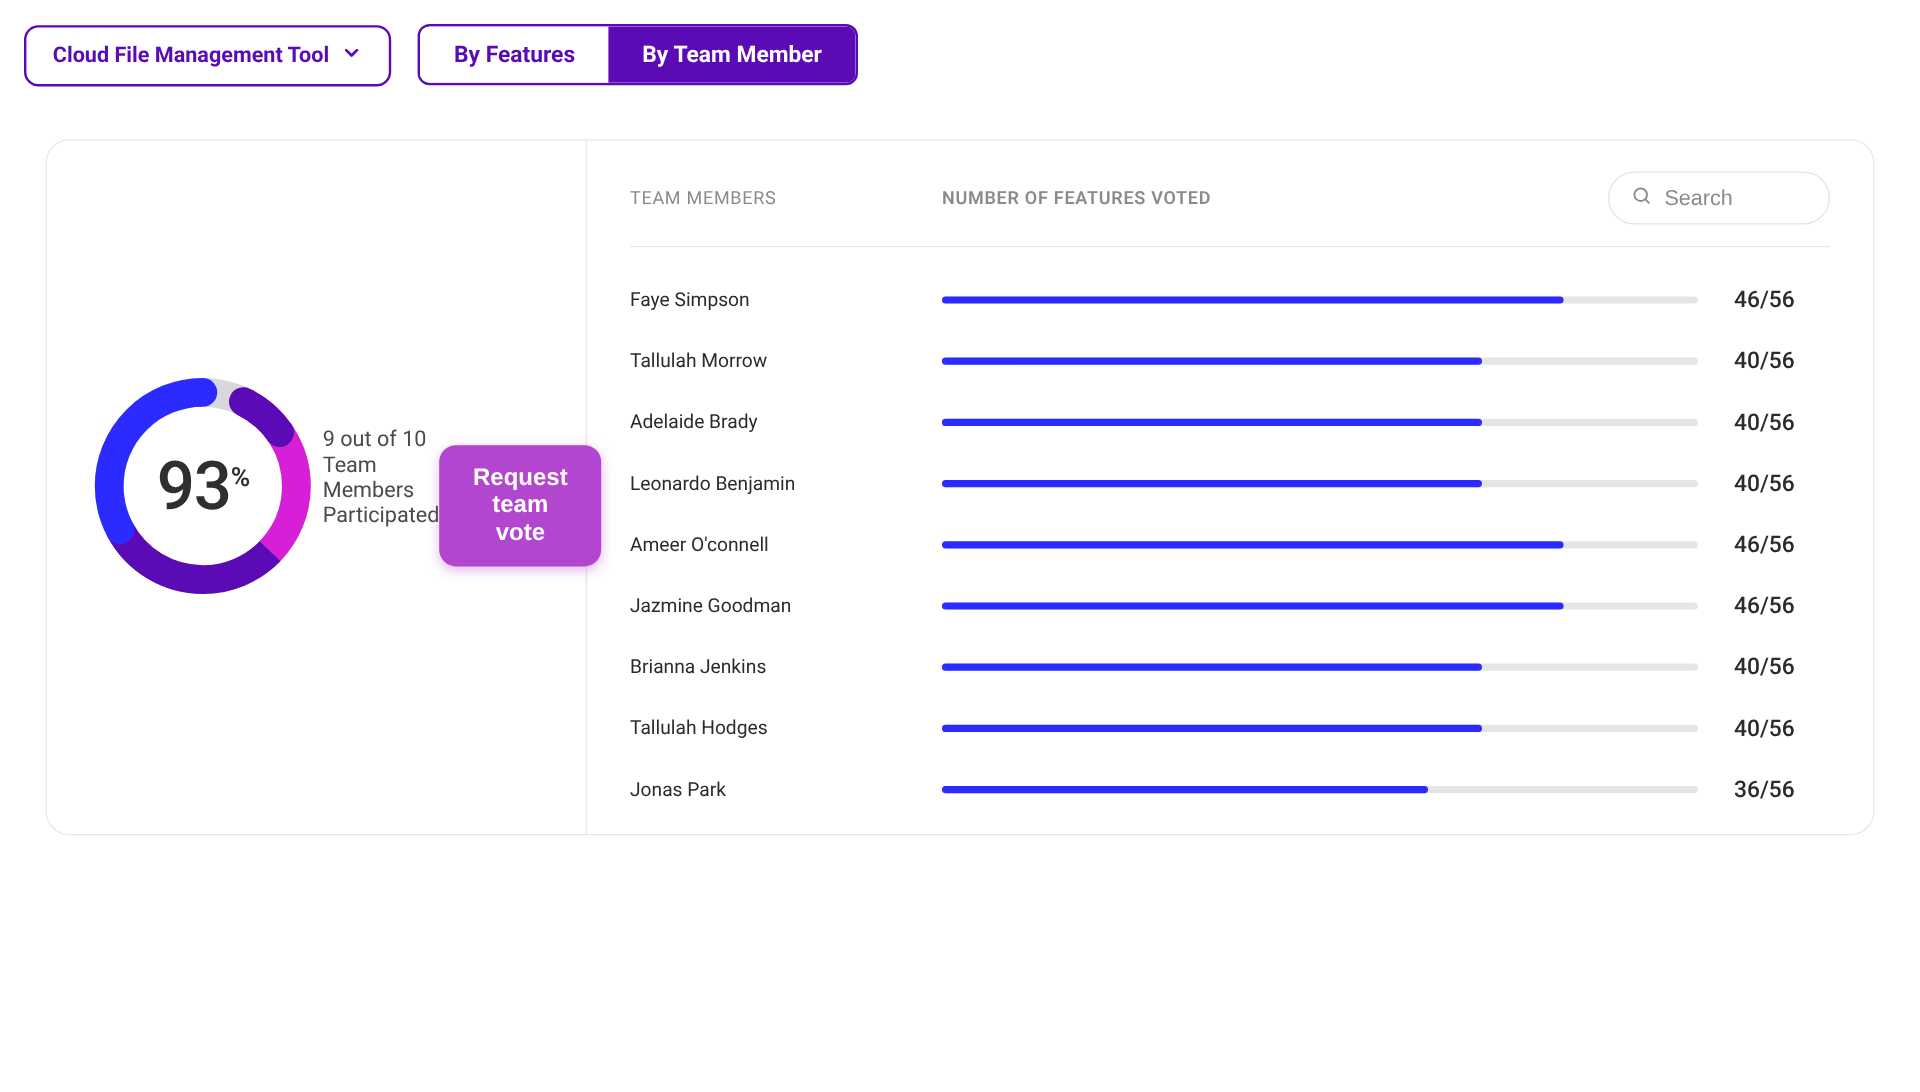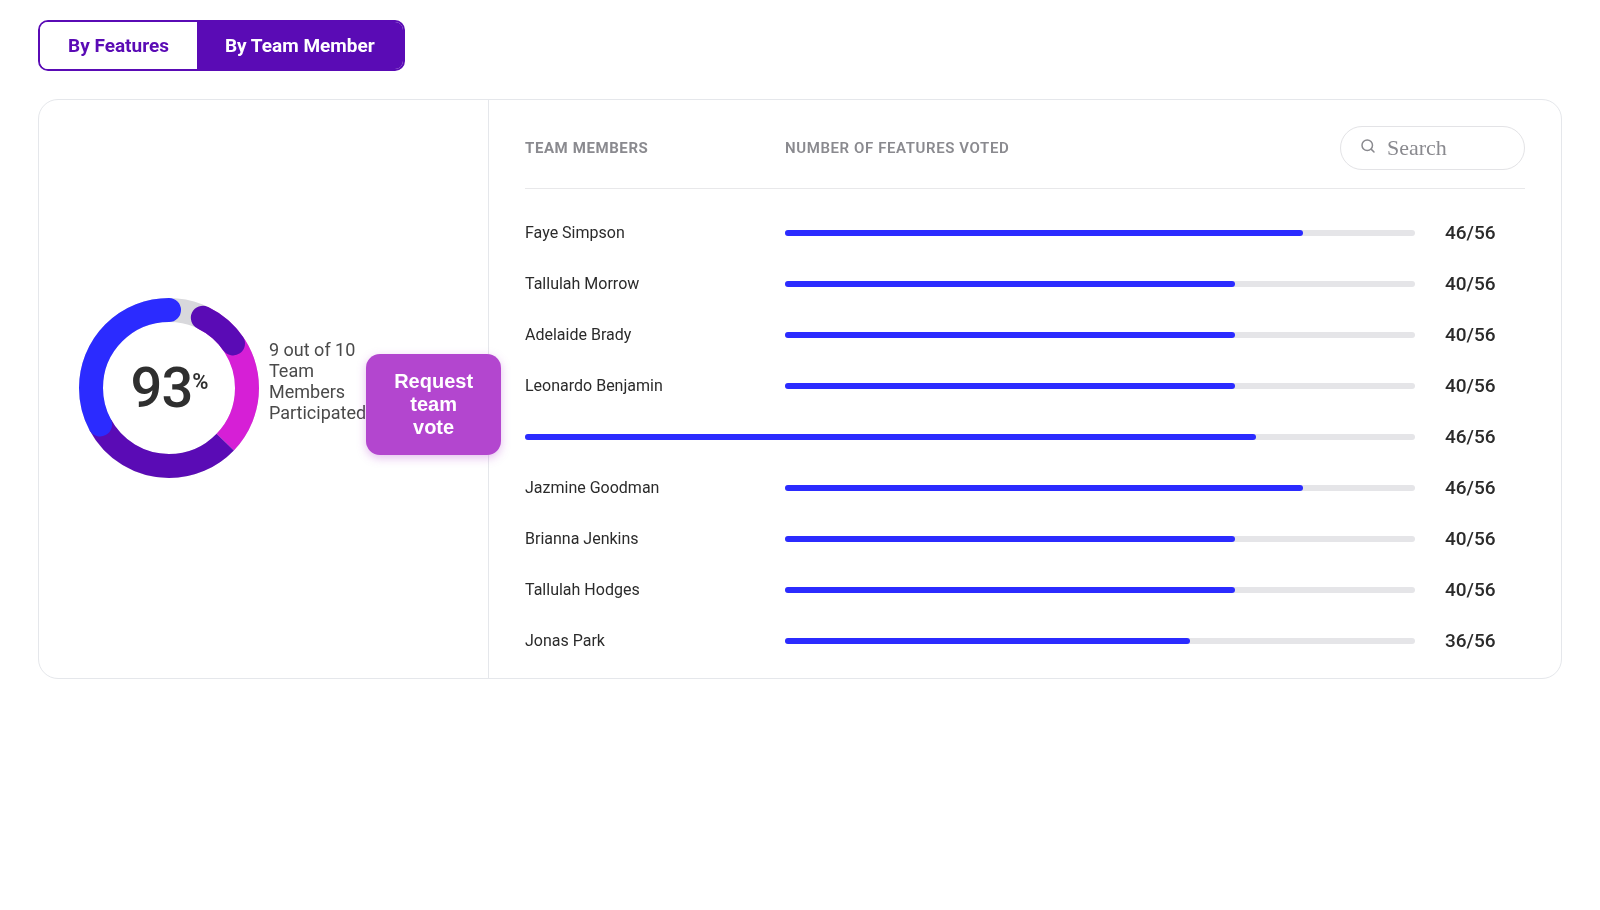--- a/index.html
+++ b/index.html
@@ -96,46 +96,54 @@
       font-size: 20px;
       font-weight: 700;
       cursor: pointer;
       box-shadow: 0 3px 10px rgba(179,70,207,.35);
     }
     .right { flex: 1; padding: 26px 36px 10px; position: relative; display: flex; flex-direction: column; }
     .hdr {
       display: flex; align-items: center; gap: 0;
       border-bottom: 1px solid #e8e8ea; padding-bottom: 18px; margin-bottom: 18px;
     }
-    .hdr .col1 { width: 260px; color: #8a8a8f; font-size: 15px; letter-spacing: .6px; font-weight: 700; }
+    .hdr .col1 { width: 260px; color: #8a8a8f; font-size: 15px; letter-spacing: .6px; font-weight: 400; }
     .hdr .col2 { flex: 1; color: #8a8a8f; font-size: 15px; letter-spacing: .6px; font-weight: 600; }
     .search {
       display: flex; align-items: center; gap: 10px;
       border: 1px solid #e3e3e6; border-radius: 999px;
       padding: 6px 18px; width: 185px; height: 44px; color: #8a8a8f;
     }
     .search input {
       border: none; outline: none; width: 100%;
-      font-size: 22px; color: #8a8a8f; background: transparent; font-family: Liberation Serif, serif;
+      font-size: 18px; color: #8a8a8f; background: transparent;
     }
     .search input::placeholder { color: #8a8a8f; }
     .rows { overflow-y: auto; flex: 1; }
     .row {
       display: flex; align-items: center; padding: 14px 0;
     }
     .name { width: 260px; font-size: 16px; color: #2b2b2b; font-weight: 400; }
     .bar-wrap { flex: 1; height: 6px; background: #e5e5e8; border-radius: 999px; margin-right: 30px; }
     .bar-fill { height: 100%; background: #2b2bff; border-radius: 999px; }
     .ratio { width: 80px; text-align: left; font-size: 19px; color: #2b2b2b; font-weight: 500; }
   </style>
 </head>
 <body>
 
 <div class="container">
 
+  <div class="top-dropdown">
+    <span>Cloud File Management Tool</span>
+    <span class="chev">
+      <svg width="18" height="18" viewBox="0 0 24 24" fill="none">
+          <path d="M6 9l6 6 6-6" stroke="#5a0bb5" stroke-width="3" stroke-linecap="round" stroke-linejoin="round"></path>
+        </svg>
+    </span>
+  </div>
 
   <div class="tabs">
     <div class="tab">
       <span>By Features</span>
     </div>
     <div class="tab active">
       <span>By Team Member</span>
     </div>
   </div>
 
@@ -204,20 +212,21 @@
             <div class="ratio">40/56</div>
           </div>
           <div class="row">
             <div class="name">Leonardo Benjamin</div>
             <div class="bar-wrap">
               <div class="bar-fill" style="width:71.42857142857143%"></div>
             </div>
             <div class="ratio">40/56</div>
           </div>
           <div class="row">
+            <div class="name">Ameer O'connell</div>
             <div class="bar-wrap">
               <div class="bar-fill" style="width:82.14285714285714%"></div>
             </div>
             <div class="ratio">46/56</div>
           </div>
           <div class="row">
             <div class="name">Jazmine Goodman</div>
             <div class="bar-wrap">
               <div class="bar-fill" style="width:82.14285714285714%"></div>
             </div>

